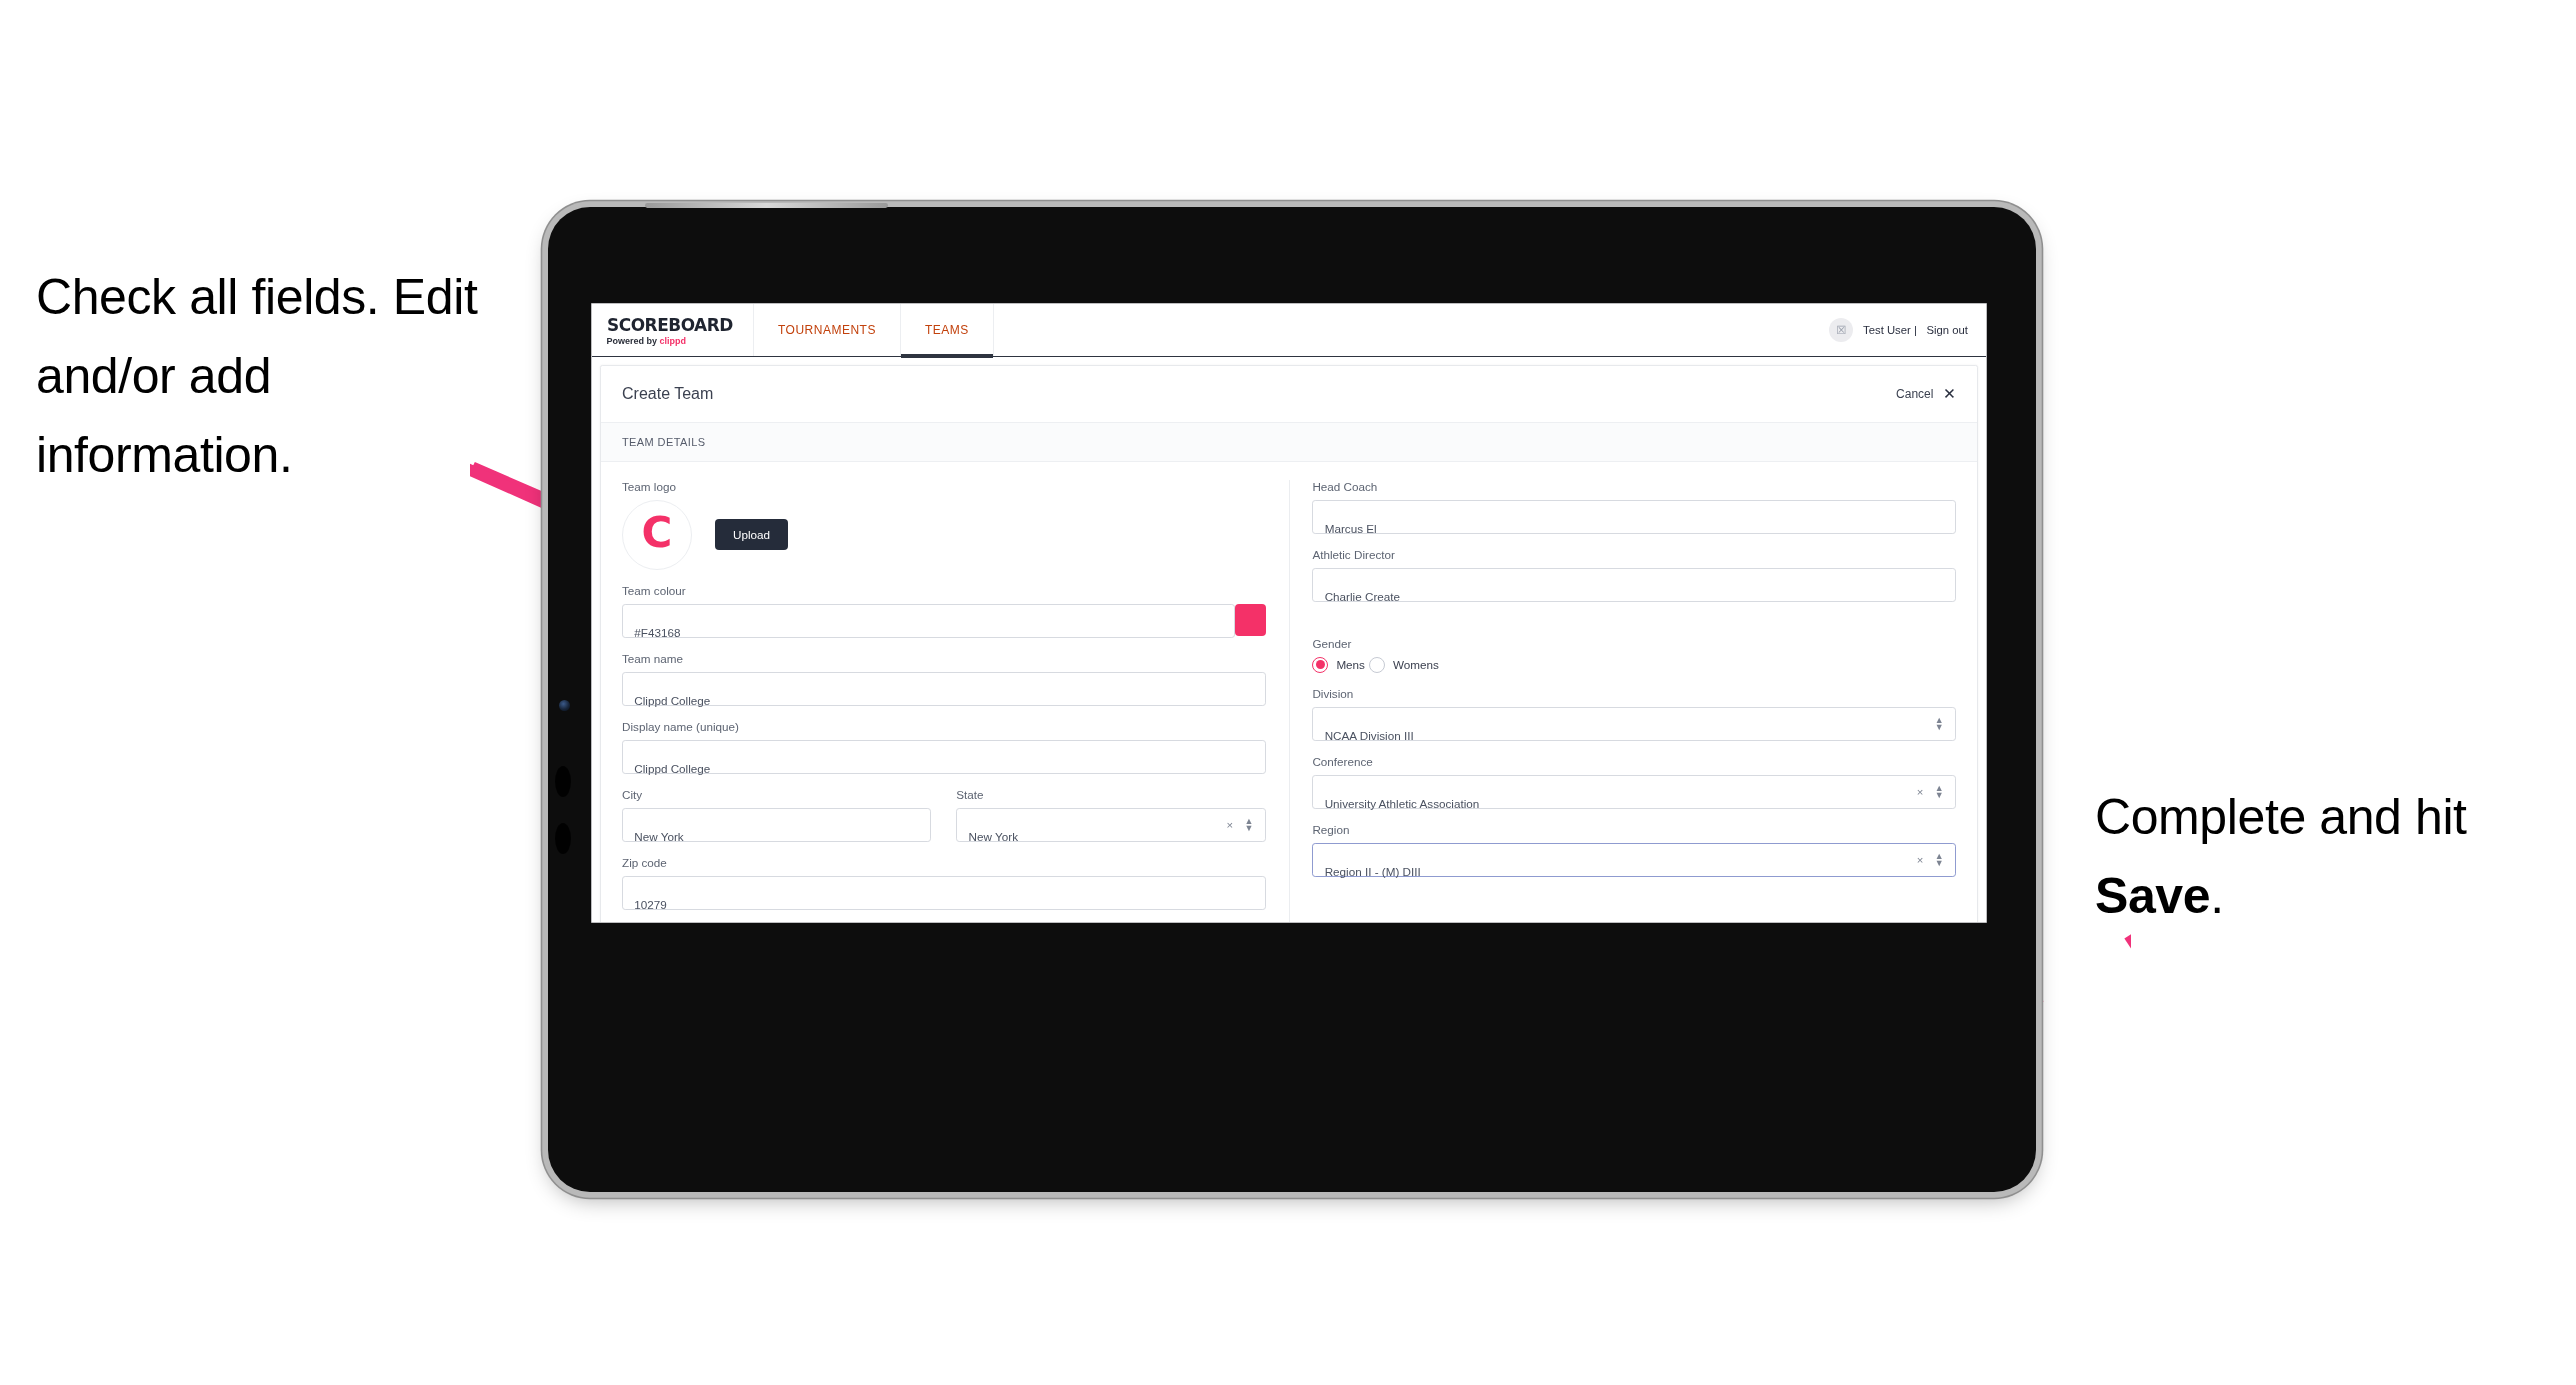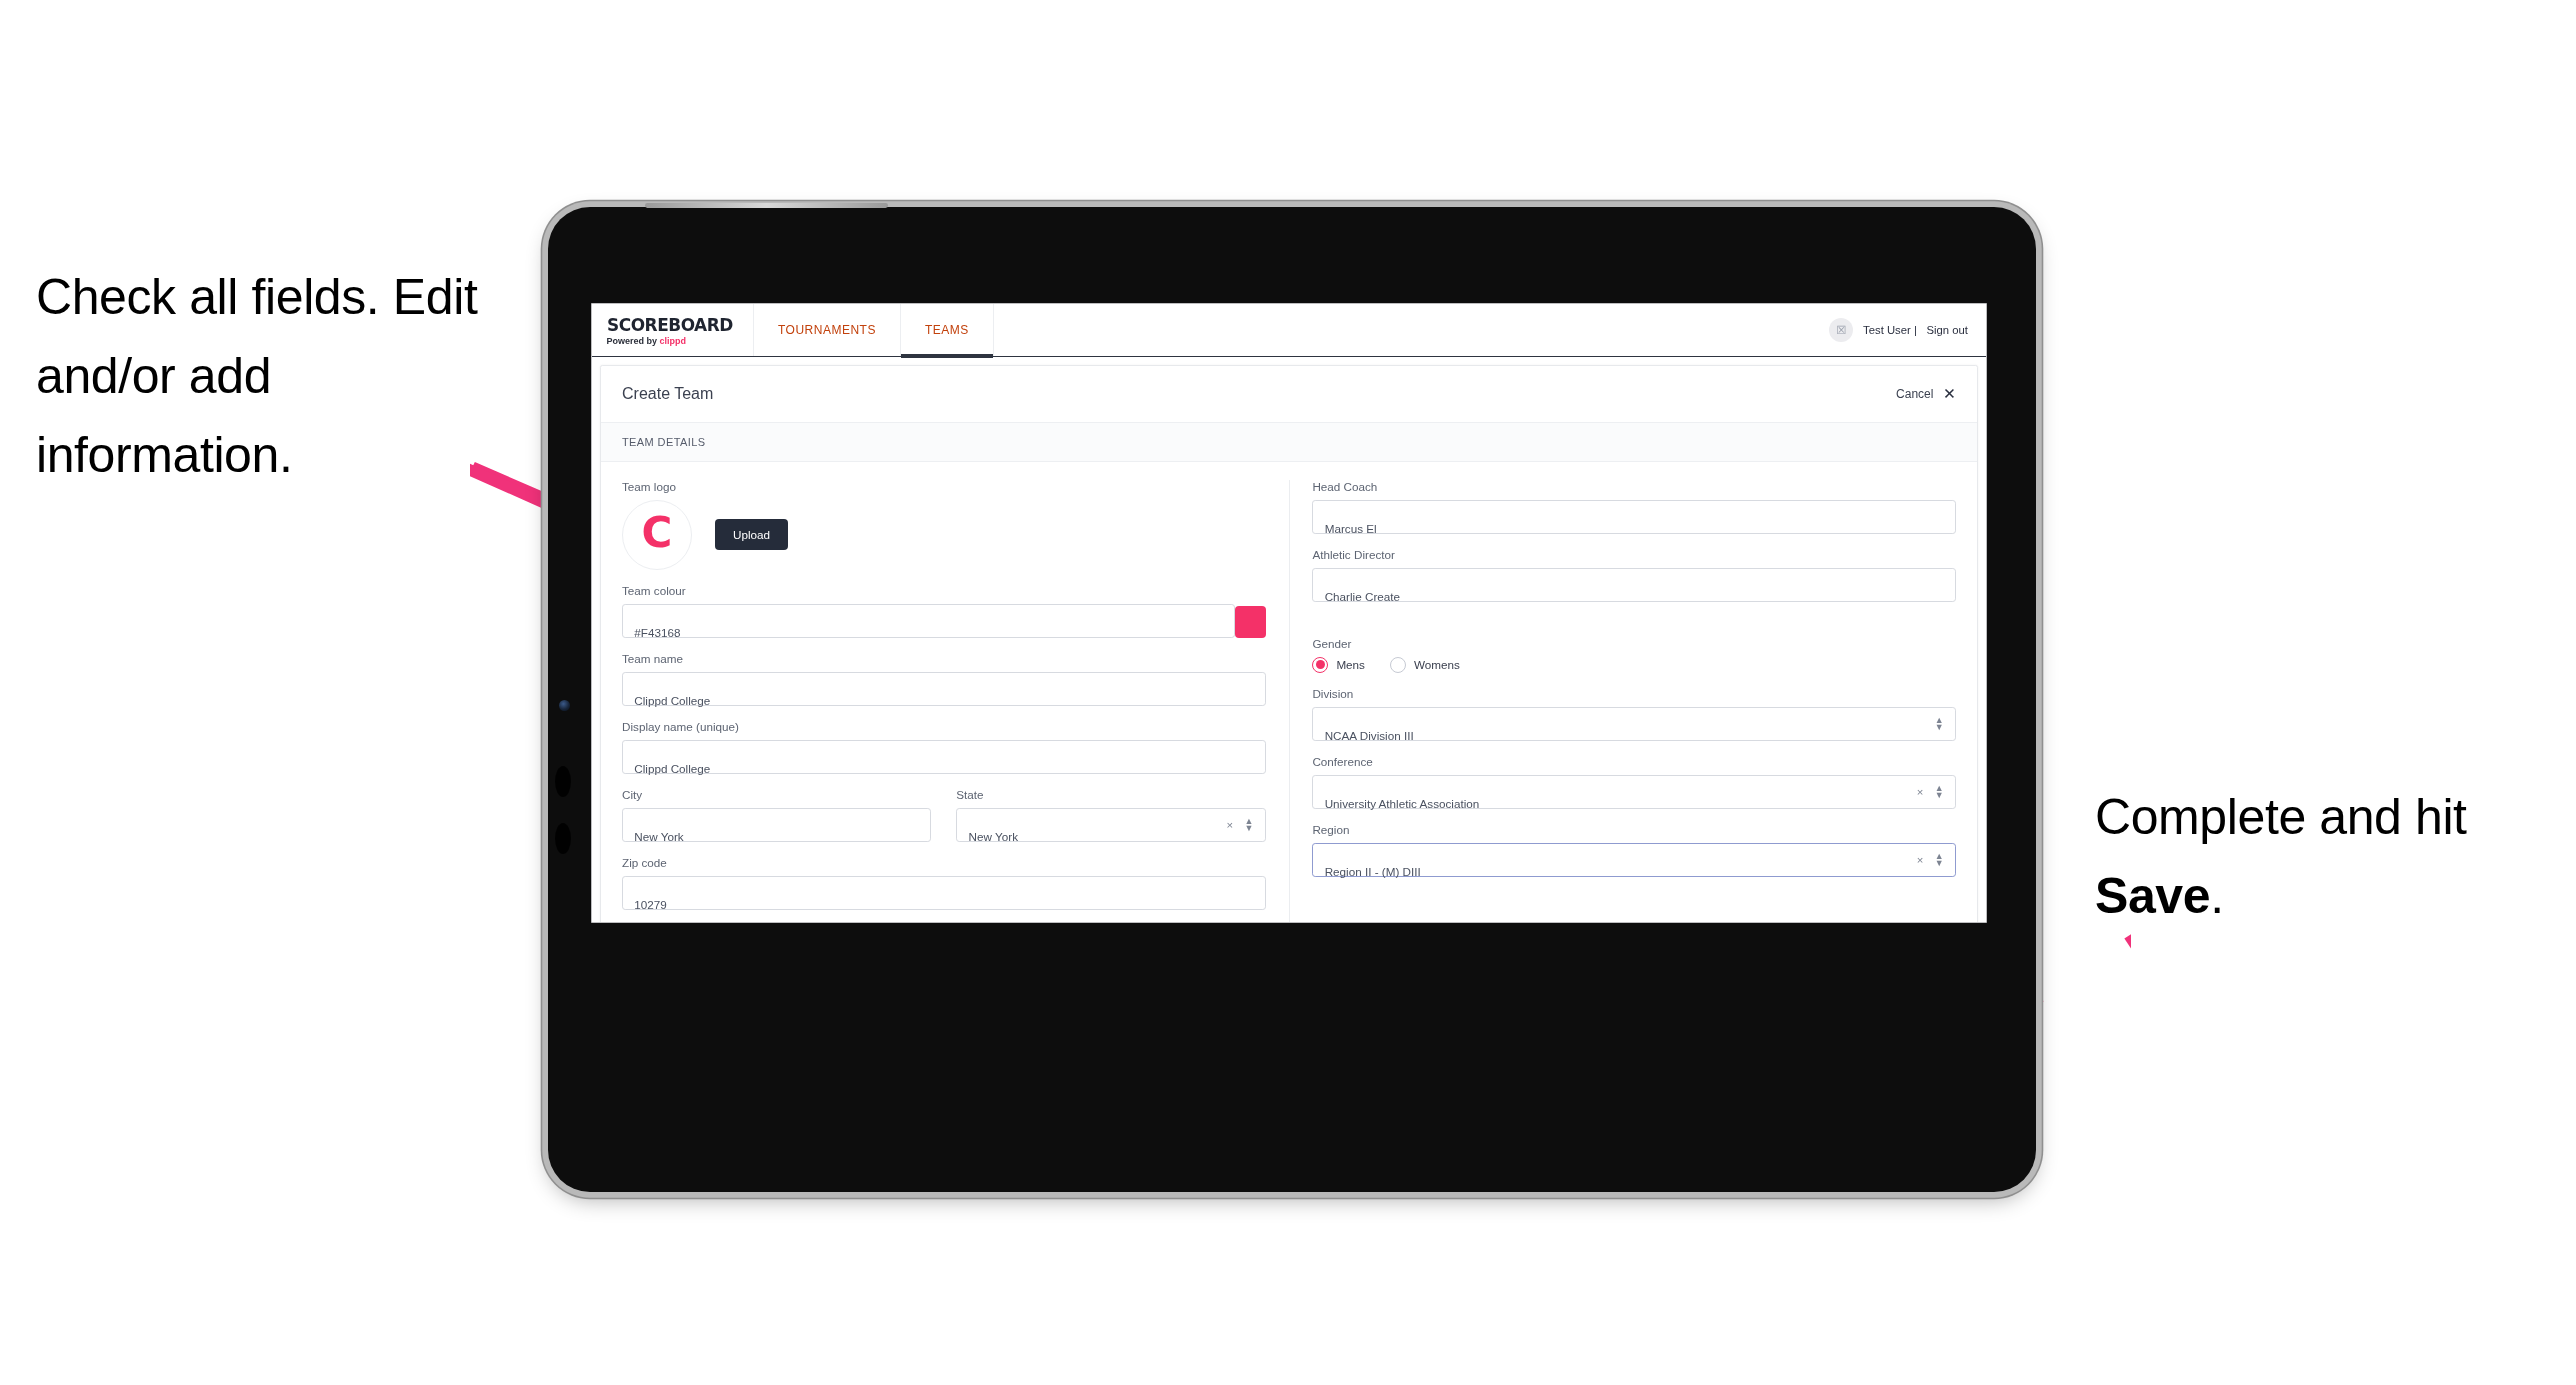--- a/index.html
+++ b/index.html
@@ -214,32 +214,32 @@
   }
   .upload-btn {
     background:#252c3a; color:#fff;
     border-radius: 4px;
     font-size: 11.7px;
     padding: 9px 18px;
     cursor: pointer;
   }
 
   
-  .colour-row { display:flex; align-items:flex-end; }
+  .colour-row { display:flex; align-items:flex-start; }
   .colour-row .inp { flex: 1; }
   .swatch {
     width: 31px; height: 32px; border-radius: 4px;
     cursor:pointer;
   }
 
   .two-col { display:flex; gap: 25px; }
   .two-col > div { flex: 1; }
 
   
-  .radios { display:flex; align-items:center; gap: 25px; margin-top: 1.6px; margin-bottom: 3.2px;}
+  .radios { display:flex; align-items:center; gap: 4px; margin-top: 1.6px; margin-bottom: 3.2px;}
   .radio { display:flex; align-items:center; gap: 8px; cursor:pointer; font-size: 11.7px; color:#3c4150; }
   .rdot {
     width: 16px; height: 16px; border-radius: 50%;
     border: 1.2px solid #c6cad3; background:#fff;
     display:flex; align-items:center; justify-content:center;
   }
   .rdot.on { border-color:#f43168; }
   .rdot.on::after {
     content:""; width: 9px; height: 9px; border-radius:50%; background:#f43168;
   }

